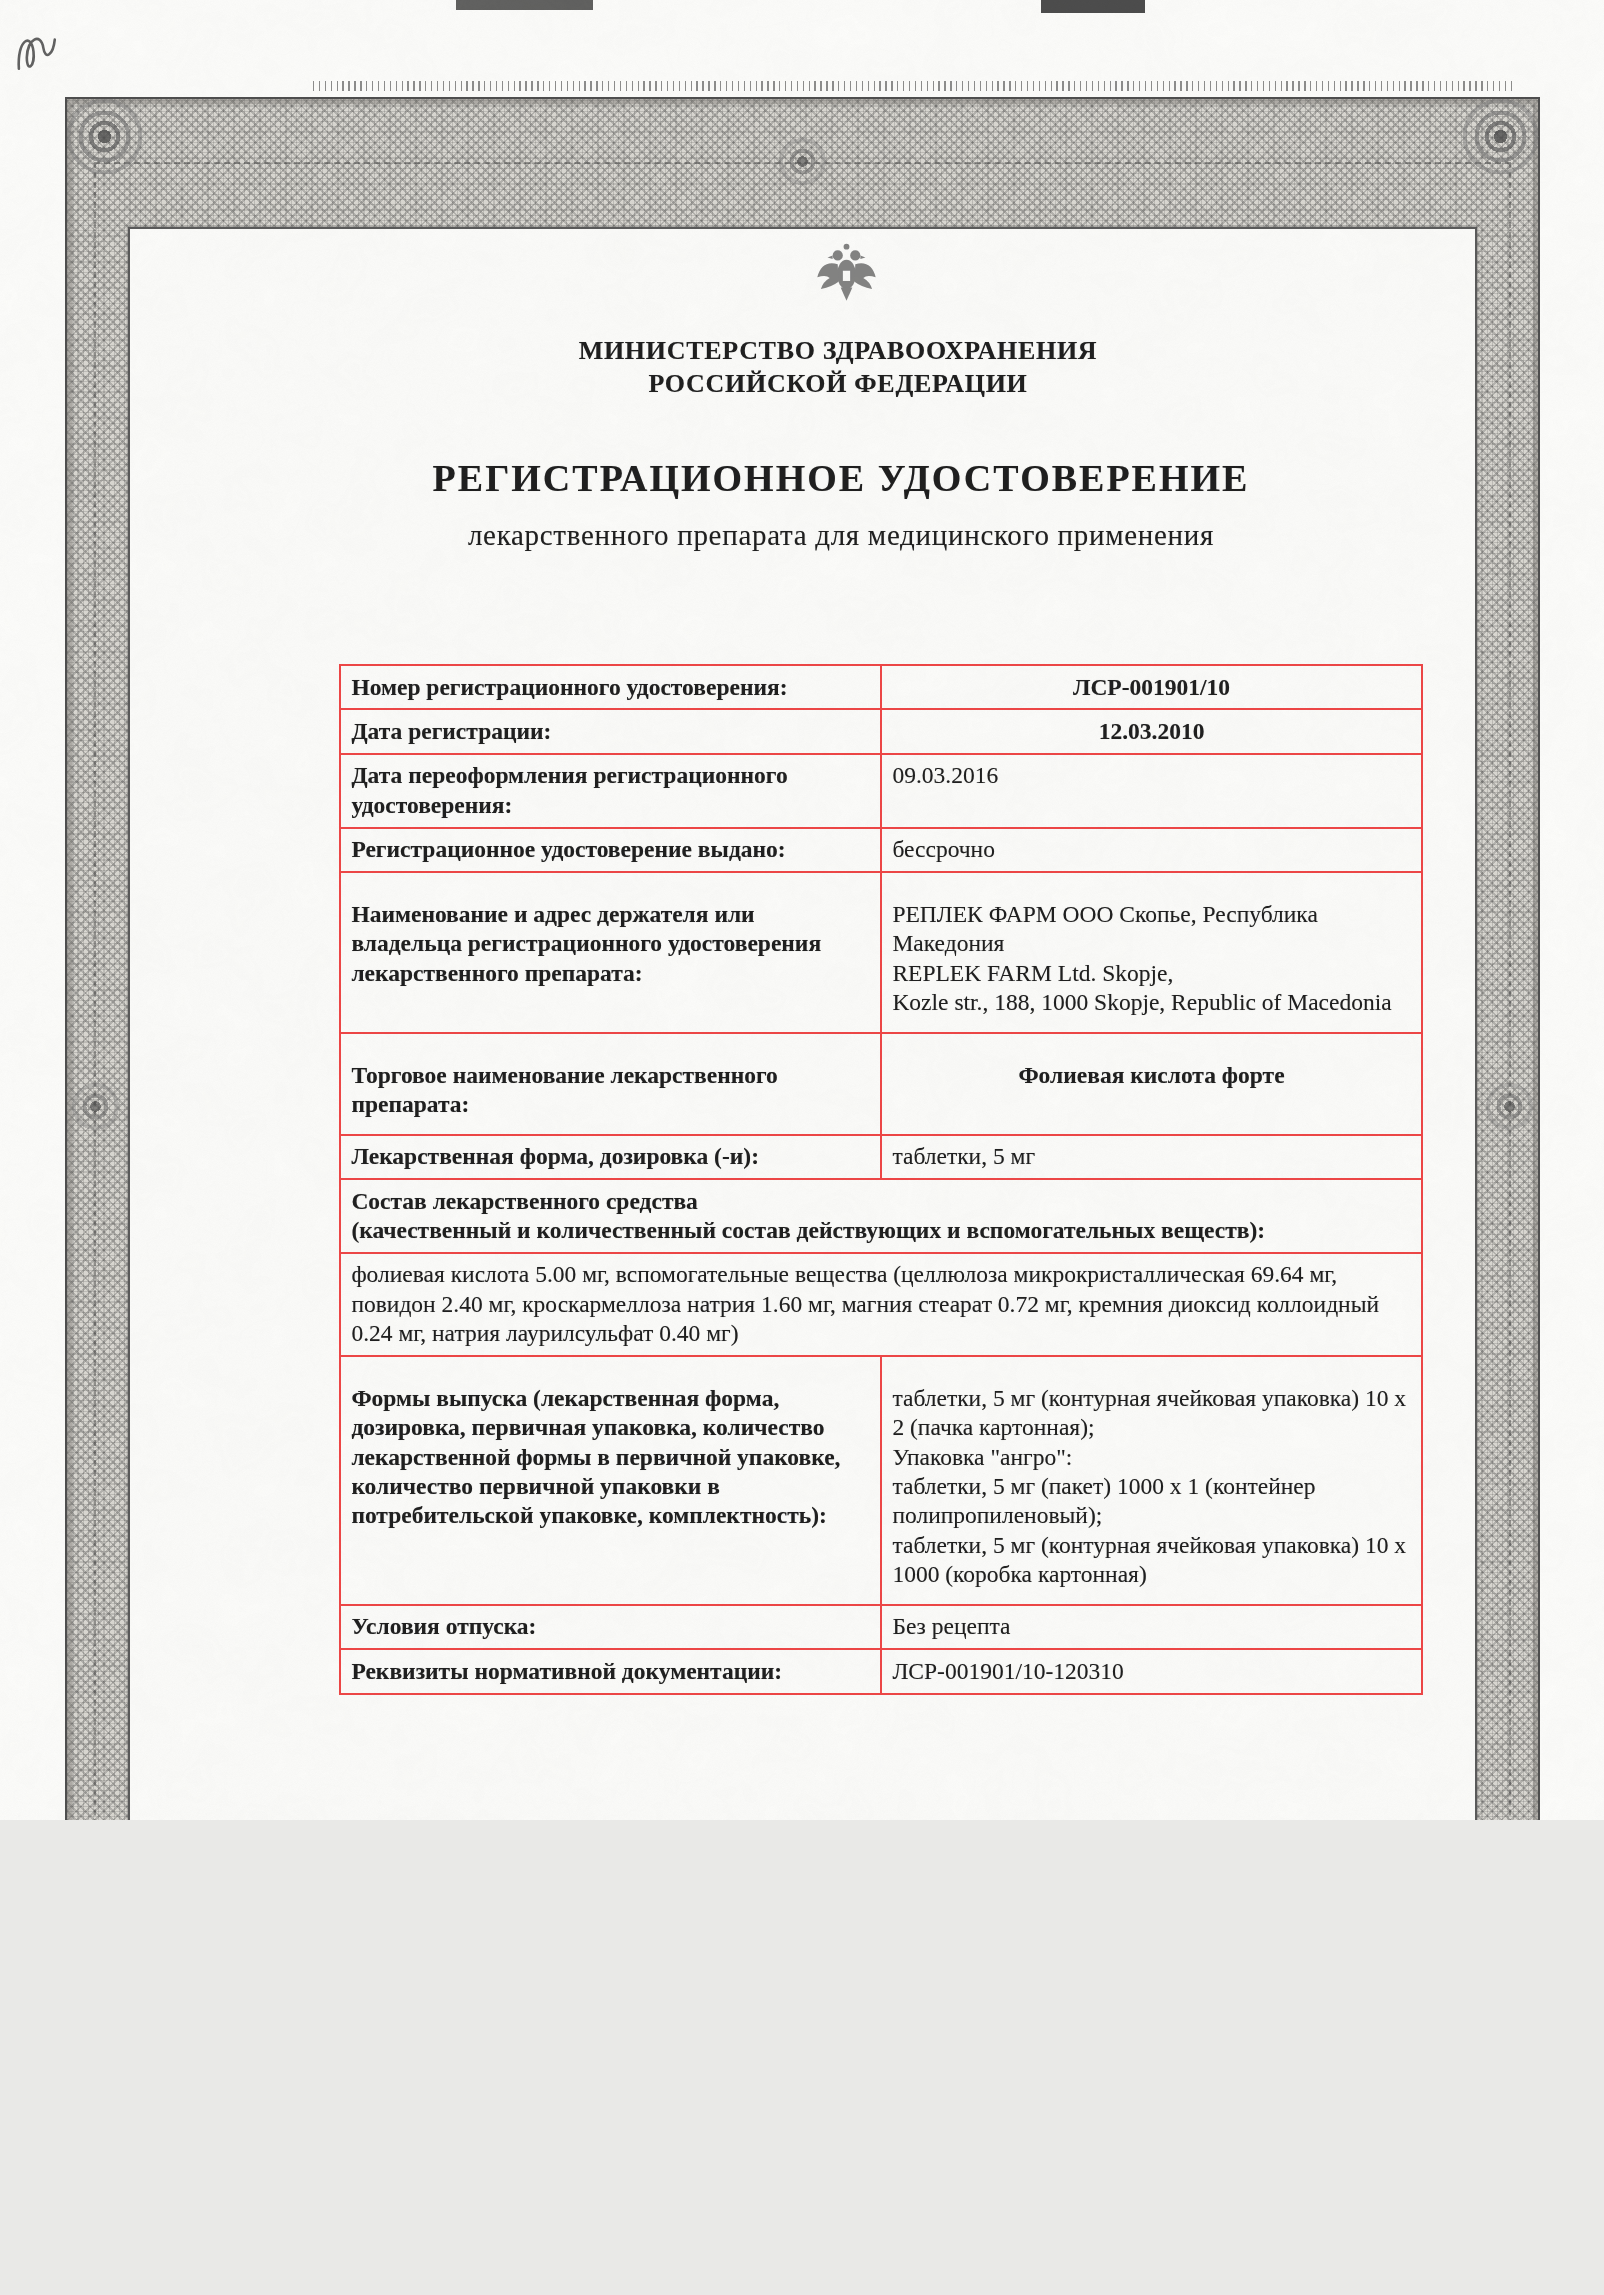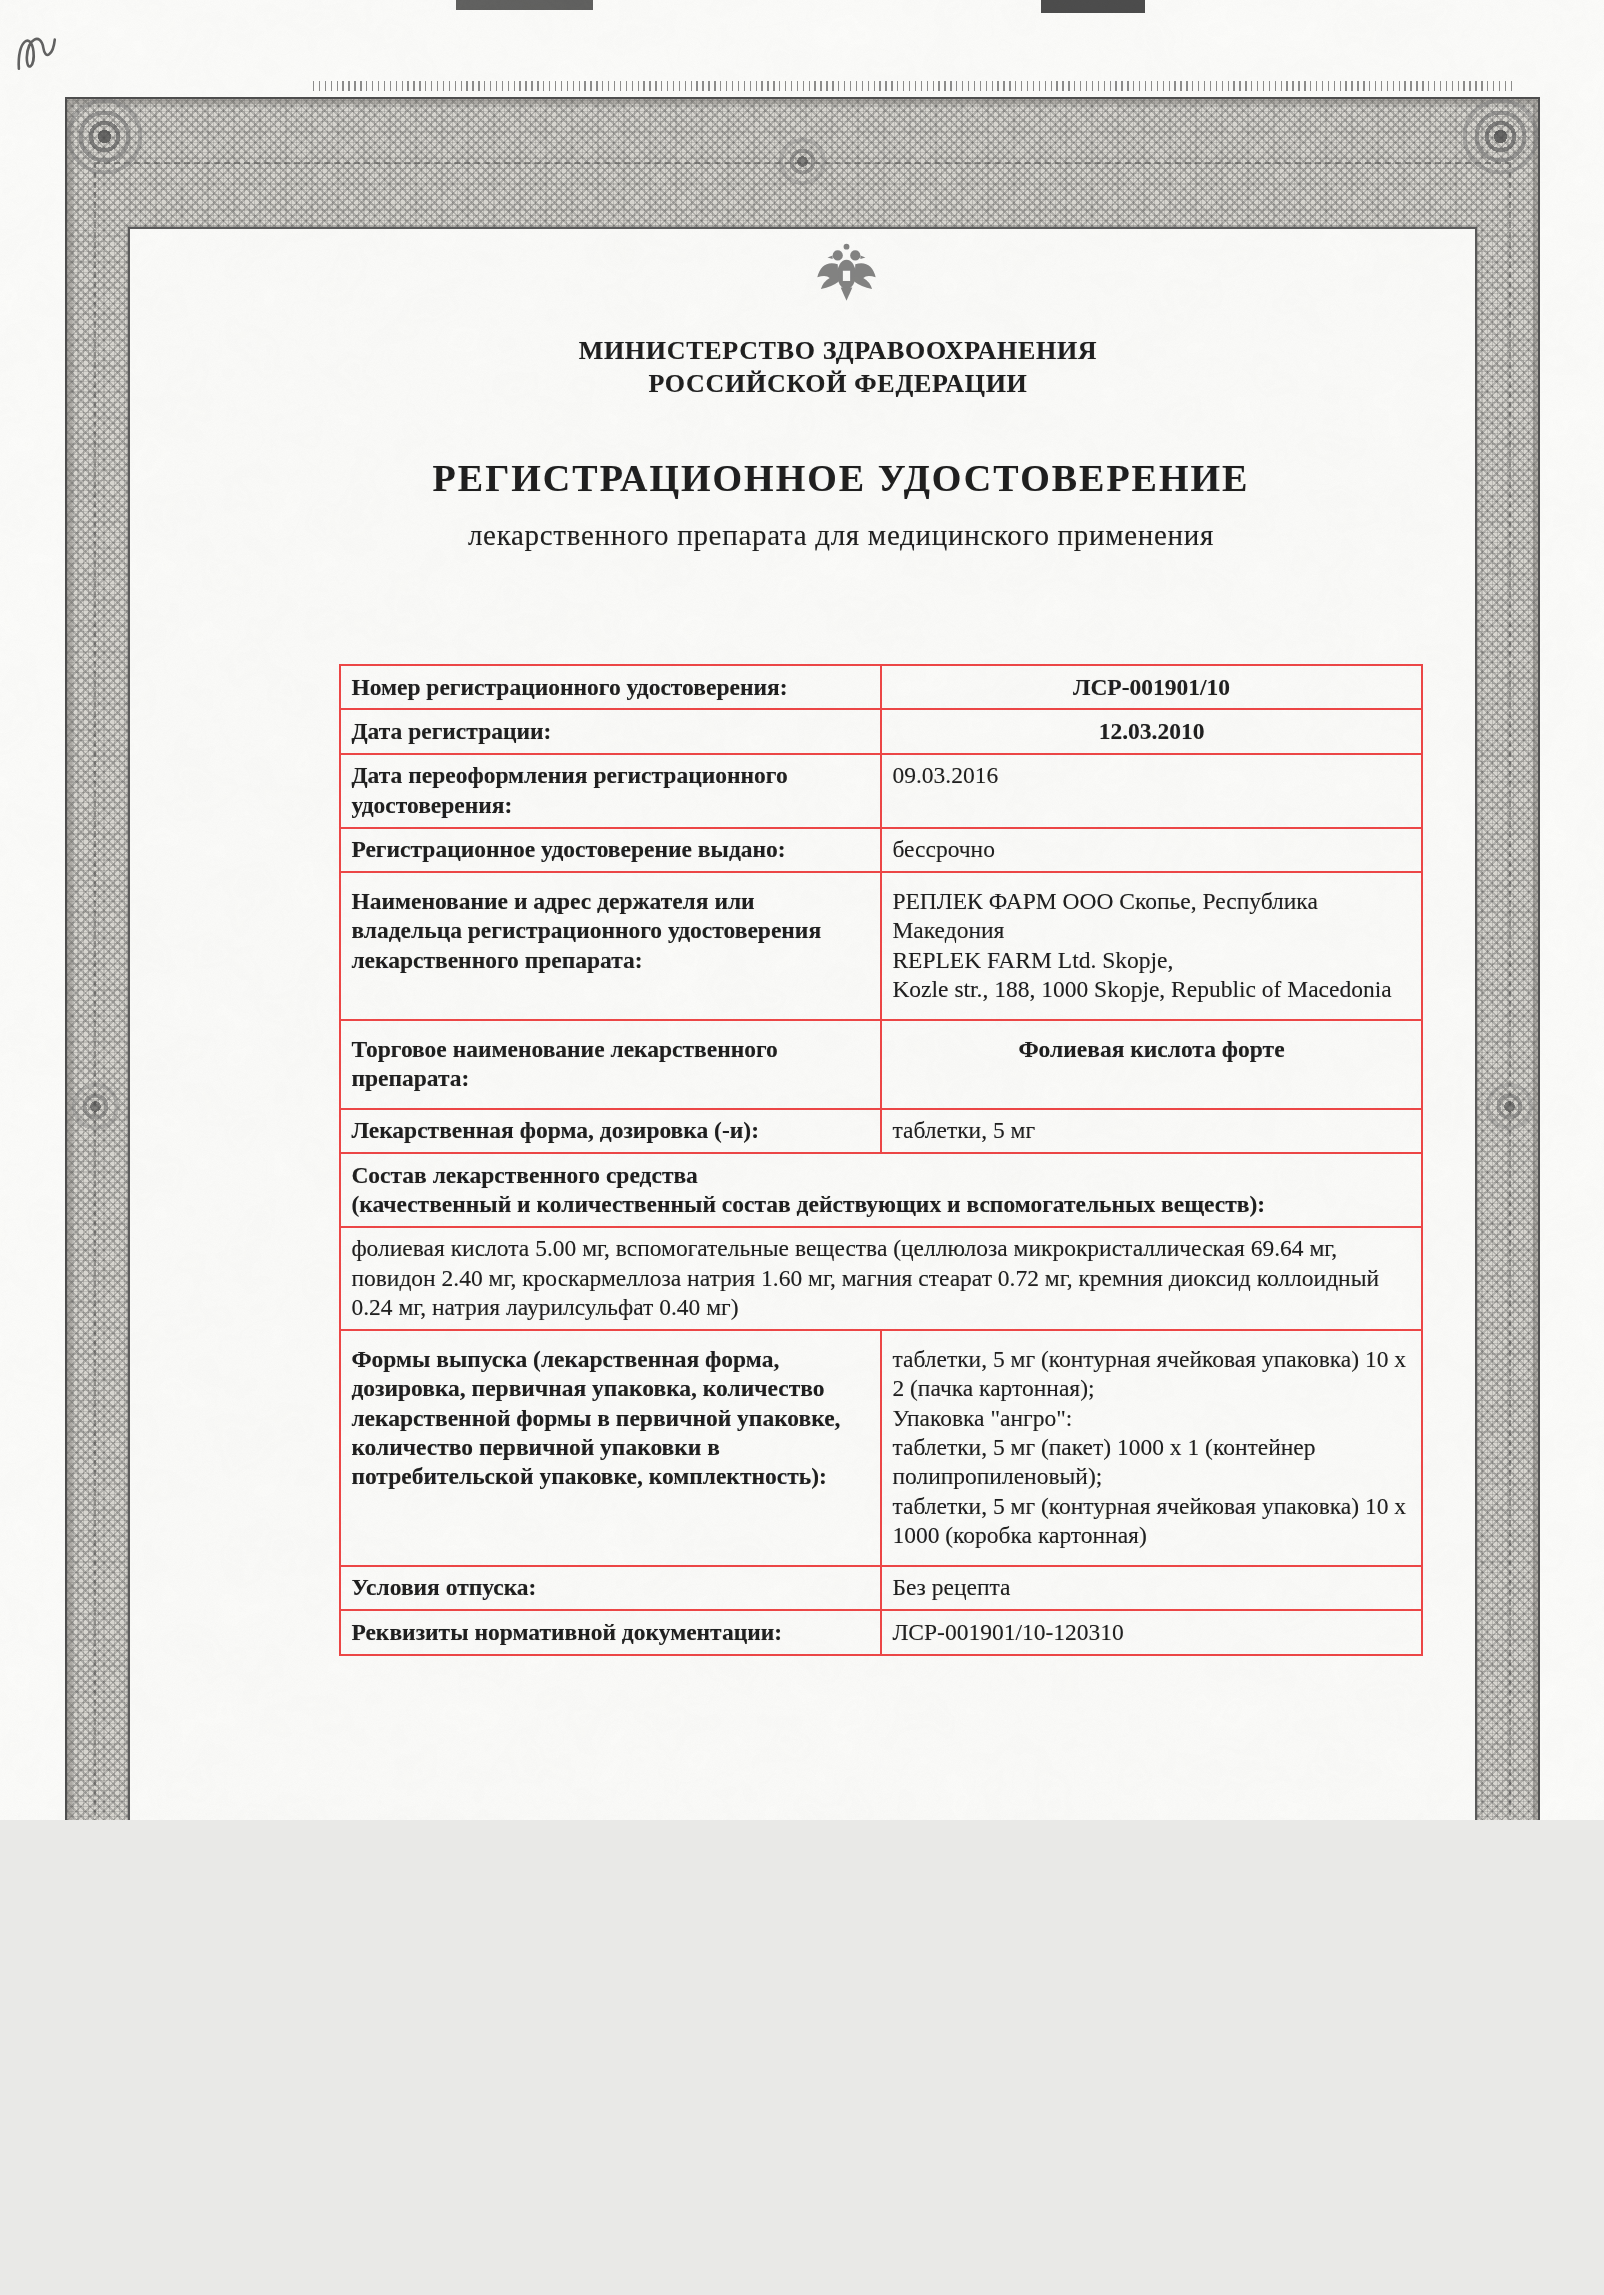--- a/index.html
+++ b/index.html
@@ -73,21 +73,21 @@
   
   .doc-table{position:absolute;left:339px;top:664px;width:1084px;
     border-collapse:collapse;font-size:23.5px;line-height:1.25;}
   .doc-table td{border:2px solid #ef4444;padding:6.5px 10.4px;vertical-align:top;}
   td.lbl{width:50%;font-weight:bold;}
   td.val{white-space:pre-line;}
   td.center{text-align:center;margin-left:30px;}
   td.bold{font-weight:bold;}
   td.fullhead{font-weight:bold;white-space:pre-line;}
   td.fulltext{white-space:pre-line;}
-  td.vpad{padding-top:14px;padding-bottom:14.3px;}
+  td.vpad{padding-top:27px;padding-bottom:14.3px;}
 
   
   .serial{position:absolute;left:1252px;top:1840px;
     font-family:"DejaVu Sans Mono",monospace;font-size:27px;letter-spacing:11.7px;
     color:#3b82f6;opacity:.9;text-align:right;}
   .page-footer{position:absolute;left:0;top:2263px;width:1604px;text-align:center;
     font-family:"DejaVu Sans Mono",monospace;font-weight:bold;font-size:25px;color:#161616;}
 
   .noise{position:absolute;left:0;top:0;pointer-events:none;}
 </style>

